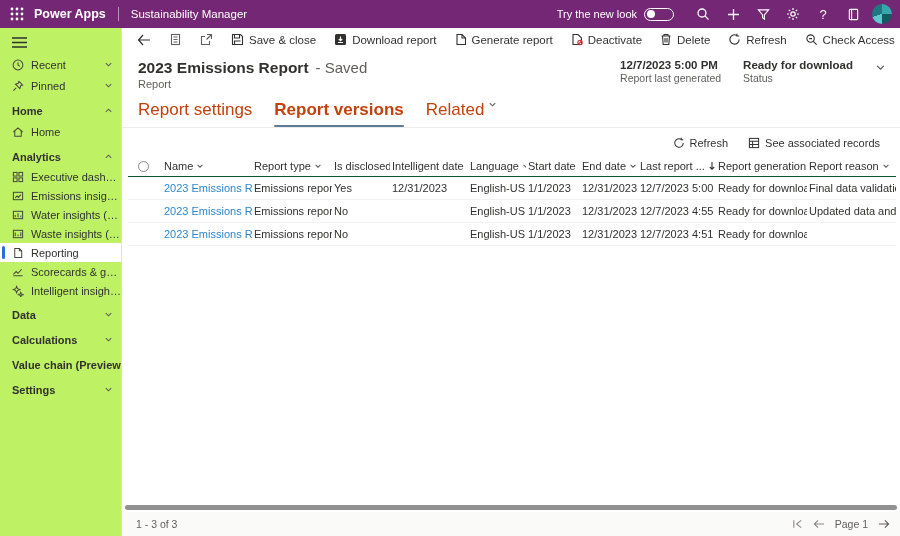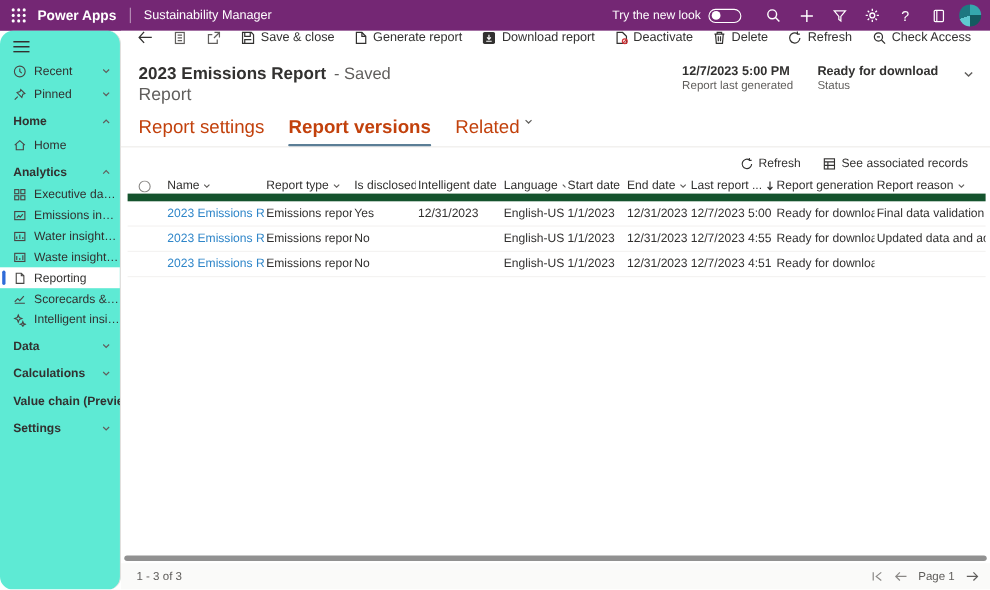--- a/index.html
+++ b/index.html
@@ -18,68 +18,68 @@
   .toggle { width: 30px; height: 13px; border: 1px solid #fff; border-radius: 8px; position: relative; cursor: pointer; }
   .toggle .knob { position: absolute; left: 2px; top: 1.5px; width: 8px; height: 8px; border-radius: 50%; background: #fff; }
   .tb-icon { width: 30px; height: 28px; display: flex; align-items: center; justify-content: center; cursor: pointer; color: #fff; font-size: 13px; }
   .avatar { width: 20px; height: 20px; border-radius: 50%; margin: 0 8px 0 4px; cursor: pointer;
             background: conic-gradient(#35a7ad 0 25%, #145a60 25% 50%, #5fc9d0 50% 70%, #1d7880 70% 100%); }
 
   
   .layout { display: flex; height: 508px; }
 
   
-  .sidebar { width: 110px; background: #5eead4; border-right: 1px solid #e1dfdd; font-size: 11px; color: #323130; flex-shrink: 0; overflow: hidden; border-radius: 12px; }
+  .sidebar { width: 122px; background: #bef264; border-right: 1px solid #e1dfdd; font-size: 11px; color: #323130; flex-shrink: 0; overflow: hidden; }
   .hamburger { padding: 9px 0 6px 12px; cursor: pointer; }
   .nav-row { height: 21px; display: flex; align-items: center; padding: 0 8px 0 12px; cursor: pointer; gap: 7px; }
   .nav-row .lbl { white-space: nowrap; overflow: hidden; flex: 1; }
   .nav-row .chev { margin-left: auto; flex-shrink: 0; }
   .nav-group { height: 21px; display: flex; align-items: center; padding: 0 8px 0 12px; font-weight: bold; cursor: pointer; margin-top: 4px; }
   .nav-group .lbl { flex: 1; white-space: nowrap; }
   .nav-item { height: 19px; display: flex; align-items: center; gap: 7px; padding-left: 12px; cursor: pointer; white-space: nowrap; position: relative; }
   .nav-item .lbl { overflow: hidden; text-overflow: ellipsis; }
   .nav-item.selected { background: #fff; }
   .nav-item.selected::before { content: ""; position: absolute; left: 2px; top: 3px; bottom: 3px; width: 3px; background: #2f6bd8; border-radius: 2px; }
   .nav-icon { flex-shrink: 0; color: #484644; }
 
   
   .main { flex: 1; display: flex; flex-direction: column; background: #fff; min-width: 0; }
 
   
   .cmdbar { height: 23px; display: flex; align-items: center; font-size: 11.5px; padding: 0 6px; flex-shrink: 0; }
-  .cmd-btn { display: flex; gap: 5px; padding: 0 9px; height: 100%; cursor: pointer; white-space: nowrap; color: #323130; }
+  .cmd-btn { display: flex; align-items: center; gap: 5px; padding: 0 9px; height: 100%; cursor: pointer; white-space: nowrap; color: #323130; }
   .cmd-ic { color: #323130; }
   .cmd-spacer { flex: 1; }
   .cmd-sep { width: 1px; height: 14px; background: #e1dfdd; margin: 0 4px; }
 
   
   .pagehead { display: flex; align-items: flex-start; padding: 8px 14px 0 16px; flex-shrink: 0; }
   .title-line { display: flex; align-items: baseline; gap: 7px; }
   .title { font-size: 15.5px; font-weight: bold; }
   .saved { font-size: 15px; color: #605e5c; }
-  .entity { font-size: 16px; color: #605e5c; margin-top: 1px; }
+  .entity { font-size: 11px; color: #605e5c; margin-top: 1px; }
   .head-right { margin-left: auto; display: flex; align-items: flex-start; gap: 22px; }
   .head-stat .v { font-size: 11.5px; font-weight: bold; white-space: nowrap; }
   .head-stat .k { font-size: 10.5px; color: #605e5c; margin-top: 1px; }
   .head-chev { margin-top: 3px; cursor: pointer; }
 
   
   .tabs { display: flex; gap: 22px; padding: 10px 16px 0 16px; border-bottom: 1px solid #edebe9; flex-shrink: 0; }
   .tab { font-size: 17px; padding-bottom: 7px; cursor: pointer; position: relative; display: flex; align-items: flex-start; gap: 4px; color: #c2410c; }
   .tab.active { font-weight: bold; }
   .tab.active::after { content: ""; position: absolute; left: 0; right: 0; bottom: 0; height: 2.5px; background: #5b7e96; border-radius: 2px; }
 
   
   .grid-toolbar { display: flex; justify-content: flex-end; align-items: center; gap: 4px; padding: 6px 12px 4px 0; font-size: 11px; flex-shrink: 0; }
   .gt-btn { display: flex; align-items: center; gap: 5px; padding: 3px 8px; cursor: pointer; color: #323130; }
 
   
   .grid { flex: 1; display: flex; flex-direction: column; min-height: 0; padding: 0 4px 0 6px; }
   .trow { display: flex; align-items: center; height: 23px; border-bottom: 1px solid #f3f2f1; font-size: 11px; flex-shrink: 0; }
-  .thead { height: 21px; color: #323130; border-bottom: 7px solid #14532d; }
+  .thead { height: 21px; color: #323130; border-bottom: 1px solid #14532d; }
   .cell { padding: 0 6px 0 2px; white-space: nowrap; overflow: hidden; text-overflow: ellipsis; display: flex; align-items: center; gap: 3px; }
   .hcell { cursor: pointer; }
   .hcell .caret { flex-shrink: 0; color: #605e5c; }
   .c-check { width: 34px; justify-content: center; }
   .c-name { width: 90px; }
   .c-type { width: 80px; }
   .c-disc { width: 58px; }
   .c-ddate { width: 78px; }
   .c-lang { width: 58px; }
   .c-start { width: 54px; }
@@ -339,35 +339,35 @@
         <span class="cmd-ic">
             <svg width="13" height="13" viewBox="0 0 13 13" fill="none" stroke="#323130" stroke-width="1.1">
               <path d="M1.5 1.5h8l2 2v8h-10z"></path>
               <path d="M3.5 1.5V5h5V1.5M3.5 11.5V8h6"></path>
             </svg>
           </span>
         <span>Save &amp; close</span>
       </div>
       <div class="cmd-btn">
         <span class="cmd-ic">
+            <svg width="13" height="13" viewBox="0 0 13 13">
+              <rect x="1" y="1" width="11" height="11" rx="1.5" fill="#323130"></rect>
+              <path d="M6.5 3.5v4M4.8 6l1.7 1.8L8.2 6M4 9.5h5" fill="none" stroke="#fff" stroke-width="1.1"></path>
+            </svg>
+          </span>
+        <span>Download report</span>
+      </div>
+      <div class="cmd-btn">
+        <span class="cmd-ic">
             <svg width="12" height="13" viewBox="0 0 12 13" fill="none" stroke="#323130" stroke-width="1.1">
               <path d="M2 1.5h5L10.5 5v6.5H2z"></path>
               <path d="M7 1.5V5h3.5"></path>
             </svg>
           </span>
         <span>Generate report</span>
-      </div>
-      <div class="cmd-btn">
-        <span class="cmd-ic">
-            <svg width="13" height="13" viewBox="0 0 13 13">
-              <rect x="1" y="1" width="11" height="11" rx="1.5" fill="#323130"></rect>
-              <path d="M6.5 3.5v4M4.8 6l1.7 1.8L8.2 6M4 9.5h5" fill="none" stroke="#fff" stroke-width="1.1"></path>
-            </svg>
-          </span>
-        <span>Download report</span>
       </div>
       <div class="cmd-btn">
         <span class="cmd-ic">
             <svg width="12" height="13" viewBox="0 0 12 13" fill="none" stroke="#323130" stroke-width="1.1">
               <path d="M2 1.5h5L10.5 5v6.5H2z"></path>
               <circle cx="9" cy="9.5" r="2.2" stroke="#d13438"></circle>
               <path d="M7.5 11l3-3" stroke="#d13438"></path>
             </svg>
           </span>
         <span>Deactivate</span>

